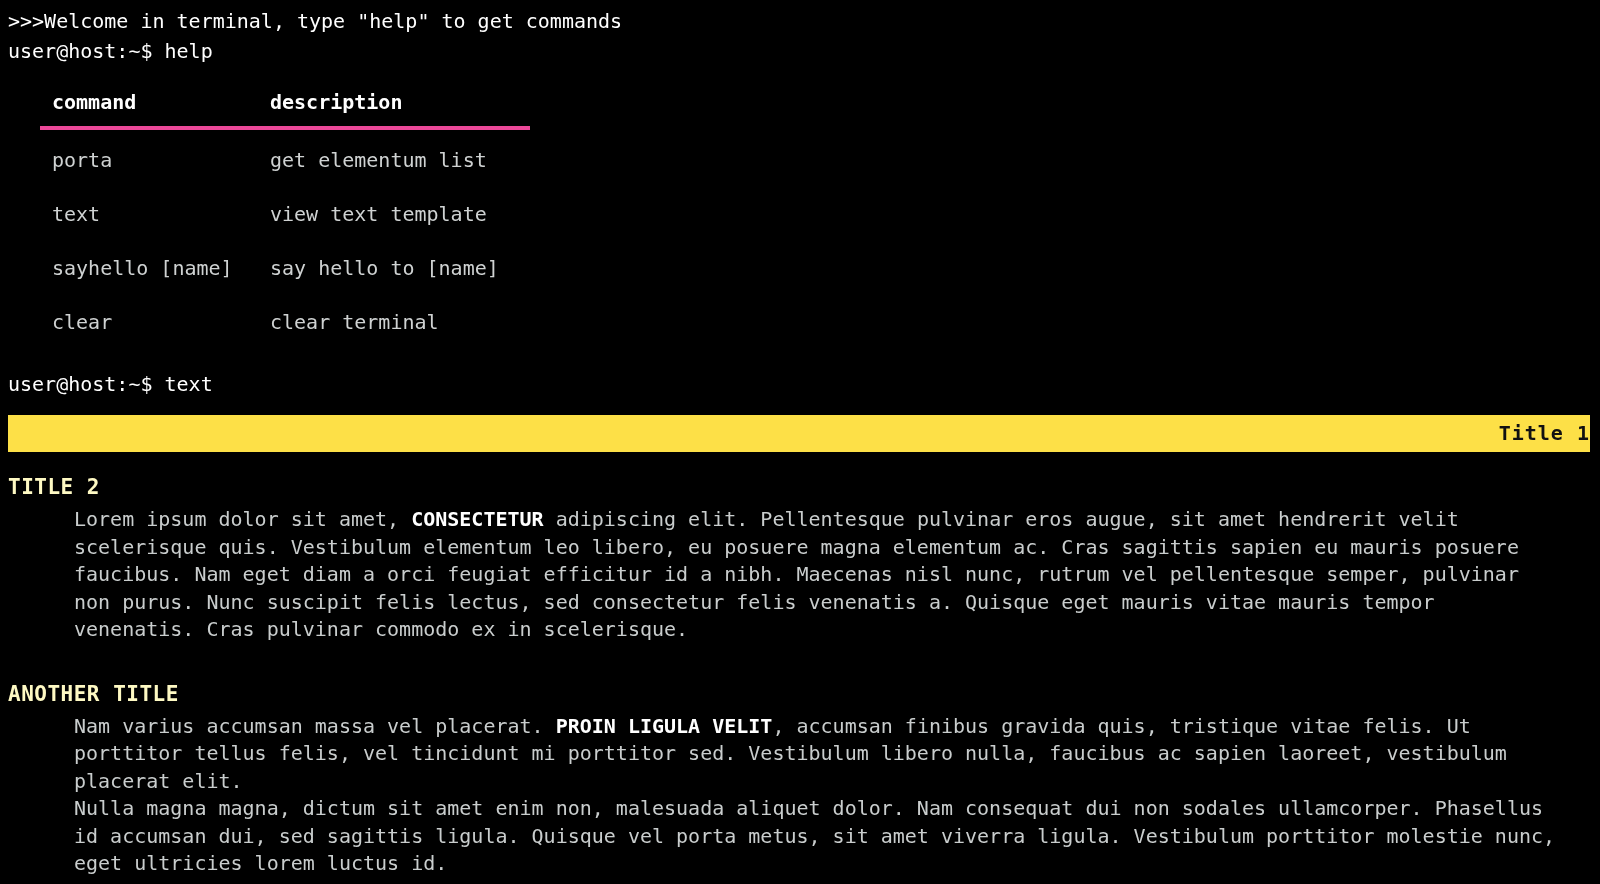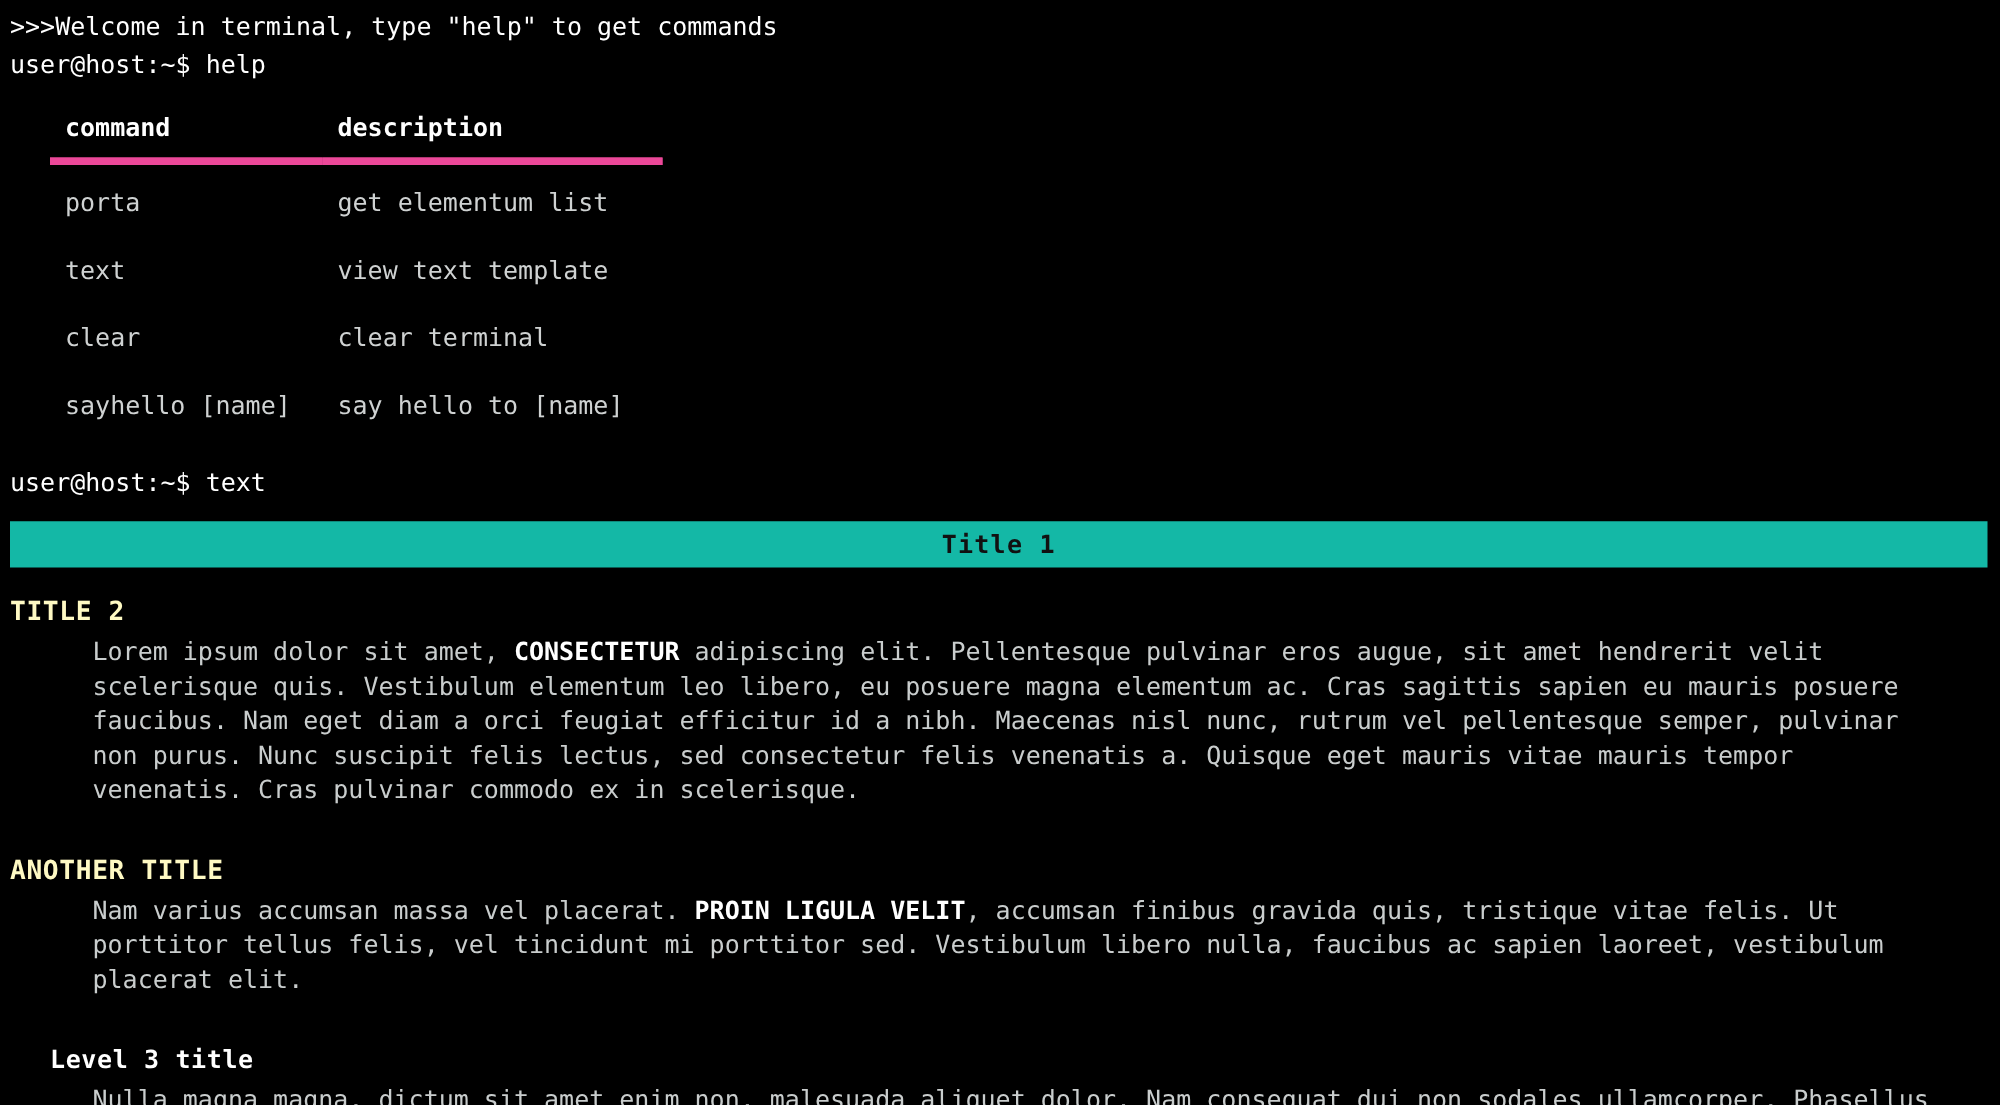--- a/index.html
+++ b/index.html
@@ -44,43 +44,43 @@
     margin: 18px 0 0 32px;
     border-collapse: collapse;
     border-spacing: 0;
   }
   .help-table th {
     text-align: left;
     font-weight: bold;
     color: #ffffff;
     font-size: 20px;
     padding: 4px 0 10px 12px;
-    border-bottom: 6px solid #ec4899;
+    border-bottom: 4px solid #ec4899;
     white-space: pre;
   }
   .help-table th.col-command { width: 218px; }
   .help-table th.col-description { width: 272px; }
   .help-table td {
     color: #cfd2d2;
     font-size: 20px;
     padding: 13px 0 13px 12px;
     white-space: pre;
     vertical-align: top;
   }
   .help-table tr.first-row td { padding-top: 16px; }
 
   
   .doc { margin-top: 16px; }
 
   .title-banner {
-    background: #14b8a6;
+    background: #fde047;
     color: #111111;
     font-weight: bold;
     font-size: 20px;
-    text-align: center;
+    text-align: right;
     padding: 7px 0 8px 0;
     margin: 0 2px 0 0;
     line-height: 22px;
     letter-spacing: 1px;
   }
 
   .h2 {
     font-size: 21px;
     font-weight: bold;
     color: #fef9c3;
@@ -135,40 +135,39 @@
     <tbody>
       <tr class="first-row">
         <td>porta</td>
         <td>get elementum list</td>
       </tr>
       <tr>
         <td>text</td>
         <td>view text template</td>
       </tr>
       <tr>
+        <td>sayhello [name]</td>
+        <td>say hello to [name]</td>
+      </tr>
+      <tr>
         <td>clear</td>
         <td>clear terminal</td>
-      </tr>
-      <tr>
-        <td>sayhello [name]</td>
-        <td>say hello to [name]</td>
       </tr>
     </tbody>
   </table>
 
   <div class="console-line prompt-text">user@host:~$ text</div>
 
   <div class="doc">
 
     <div class="title-banner">Title 1</div>
 
     <h2 class="h2">TITLE 2</h2>
     <p class="para"><span>Lorem ipsum dolor sit amet, </span><b class="strong">CONSECTETUR</b><span> adipiscing elit. Pellentesque pulvinar eros augue, sit amet hendrerit velit scelerisque quis. Vestibulum elementum leo libero, eu posuere magna elementum ac. Cras sagittis sapien eu mauris posuere faucibus. Nam eget diam a orci feugiat efficitur id a nibh. Maecenas nisl nunc, rutrum vel pellentesque semper, pulvinar non purus. Nunc suscipit felis lectus, sed consectetur felis venenatis a. Quisque eget mauris vitae mauris tempor venenatis. Cras pulvinar commodo ex in scelerisque.</span></p>
 
     <h2 class="h2">ANOTHER TITLE</h2>
     <p class="para"><span>Nam varius accumsan massa vel placerat. </span><b class="strong">PROIN LIGULA VELIT</b><span>, accumsan finibus gravida quis, tristique vitae felis. Ut porttitor tellus felis, vel tincidunt mi porttitor sed. Vestibulum libero nulla, faucibus ac sapien laoreet, vestibulum placerat elit.</span></p>
 
-    <h3 class="h3">Level 3 title</h3>
     <p class="para"><span>Nulla magna magna, dictum sit amet enim non, malesuada aliquet dolor. Nam consequat dui non sodales ullamcorper. Phasellus id accumsan dui, sed sagittis ligula. Quisque vel porta metus, sit amet viverra ligula. Vestibulum porttitor molestie nunc, eget ultricies lorem luctus id.</span></p>
 
   </div>
 
 </div>
 
 </body></html>

